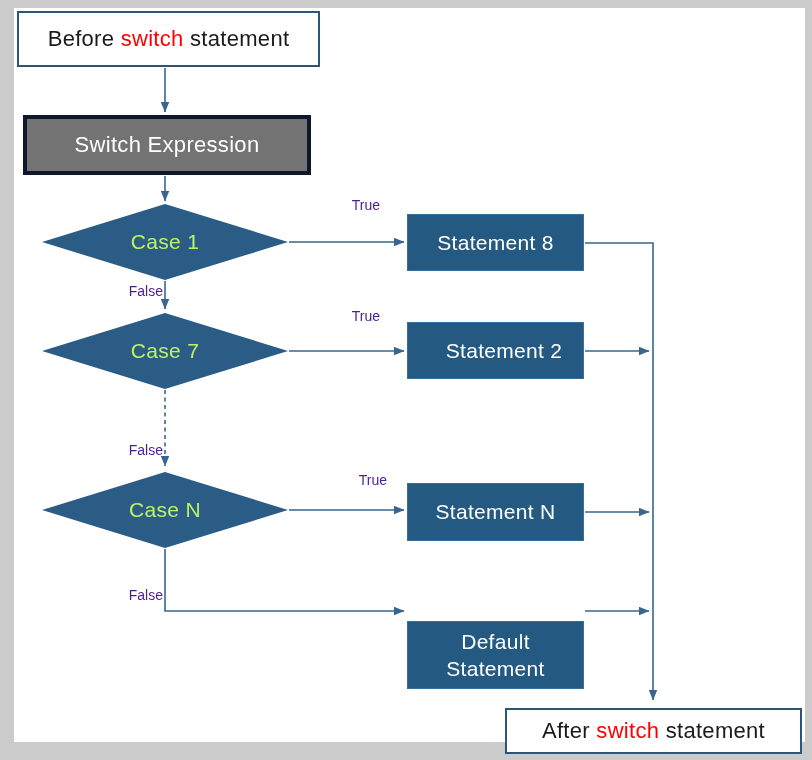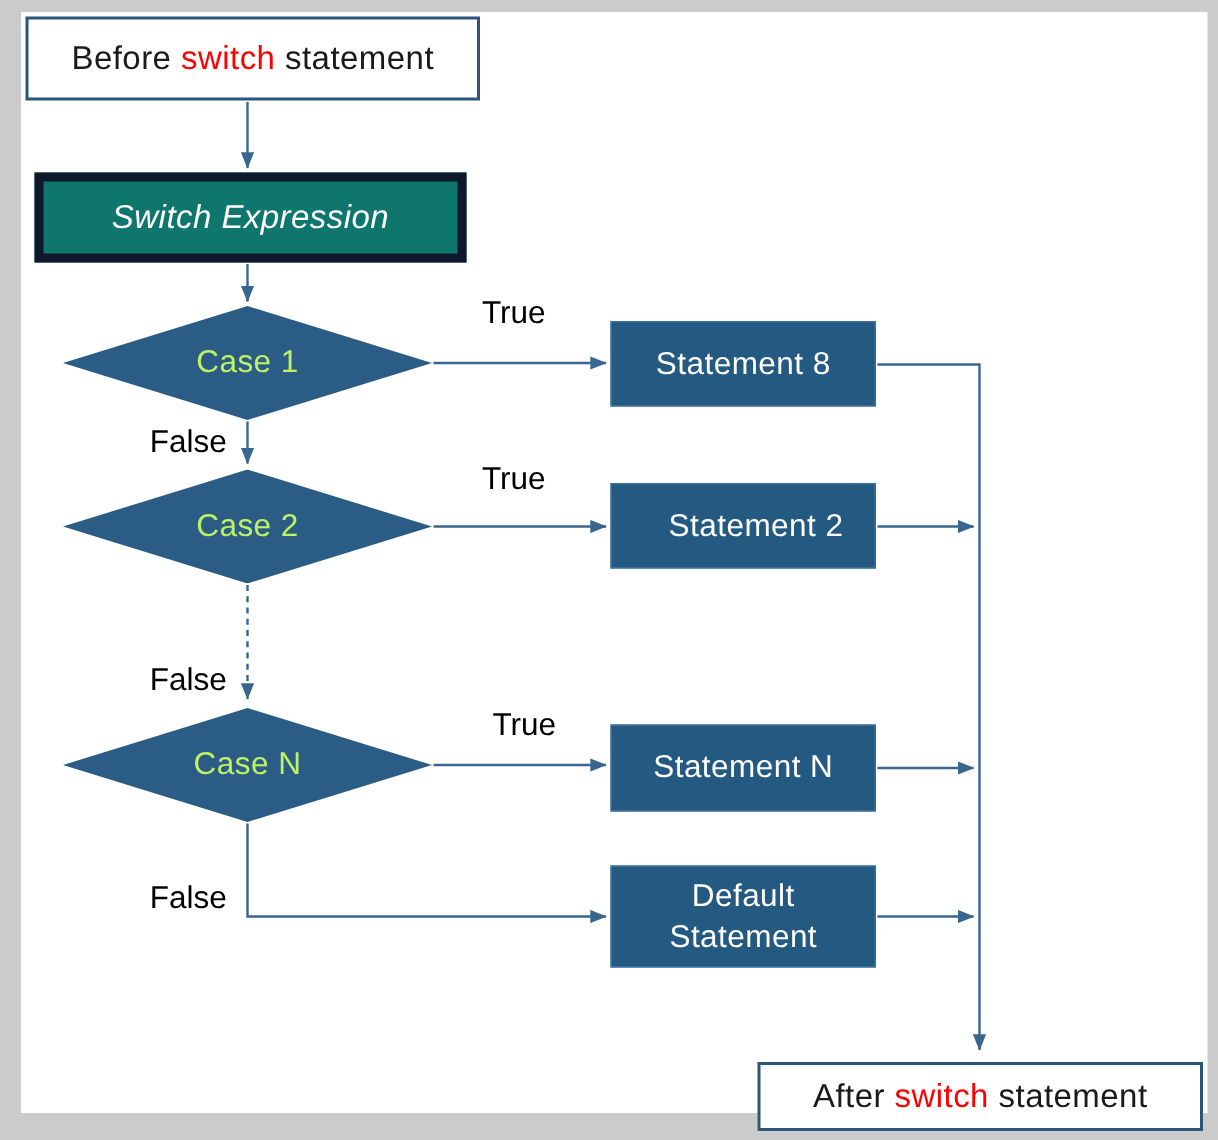--- a/index.html
+++ b/index.html
@@ -28,43 +28,42 @@
     box-sizing:border-box;
   }
   .terminal{
     background:#ffffff;
     border:2px solid #2a567a;
     color:#1a1a1a;
     font-size:22px;
   }
   .terminal .kw{color:#ff0000;}
   .process{
-    background:#0f766e;
-    border:6px solid #0f172a;
+    background:#737373;
+    border:4px solid #0f172a;
     color:#ffffff;
     font-size:22px;
-    font-style:italic;
   }
   .stmt{
     background:#245a81;
     border:1px solid #35719f;
     color:#ffffff;
   }
-  .stmt-multi{flex-direction:column;line-height:27px;}
+  .stmt-multi{flex-direction:column;line-height:27px;margin-top:44px;}
   .diamond{
     background:#2b5c86;
     color:#bef264;
     clip-path:polygon(50% 0, 100% 50%, 50% 100%, 0 50%);
   }
   .edge-label{
     position:absolute;
     width:75px;
-    text-align:center;
-    font-size:21px;
-    color:#000000;
+    text-align:right;
+    font-size:14px;
+    color:#4c1d95;
   }
   
   #node-before {left:17px;  top:11px;  width:303px; height:56px;}
   #node-switch {left:23px;  top:115px; width:288px; height:60px;}
   #node-case1  {left:42px;  top:204px; width:246px; height:76px;}
   #node-case2  {left:42px;  top:313px; width:246px; height:76px;}
   #node-casen  {left:42px;  top:472px; width:246px; height:76px;}
   #node-stmt1  {left:407px; top:214px; width:177px; height:57px;}
   #node-stmt2  {left:407px; top:322px; width:177px; height:57px;padding-left:17px;}
   #node-stmtn  {left:407px; top:483px; width:177px; height:58px;}
@@ -113,21 +112,21 @@
 
   <div id="node-switch" class="node process">
     <span>Switch Expression</span>
   </div>
 
   <div id="node-case1" class="node diamond">
     <span>Case 1</span>
   </div>
 
   <div id="node-case2" class="node diamond">
-    <span>Case 2</span>
+    <span>Case 7</span>
   </div>
 
   <div id="node-casen" class="node diamond">
     <span>Case N</span>
   </div>
 
   <div id="node-stmt1" class="node stmt">
     <span>Statement 8</span>
   </div>
 

